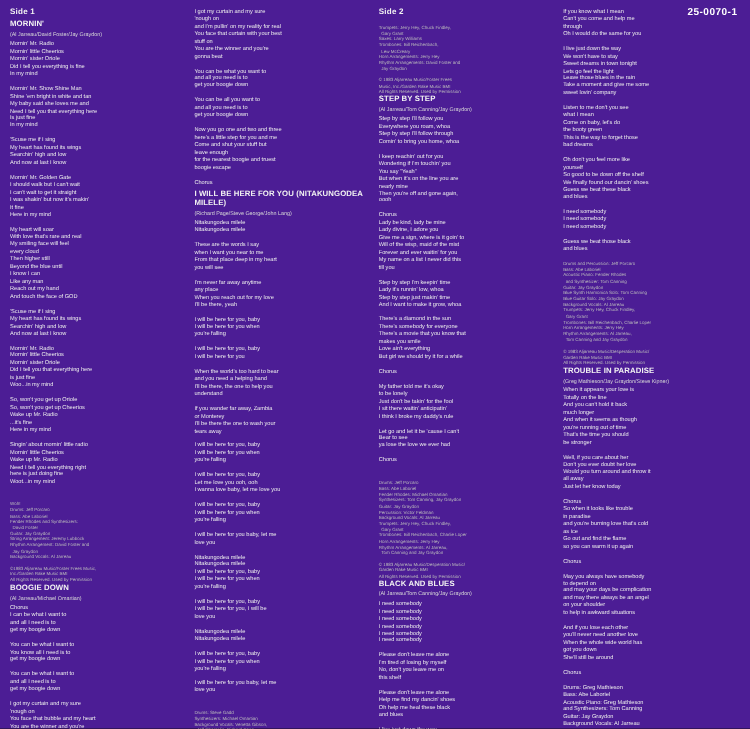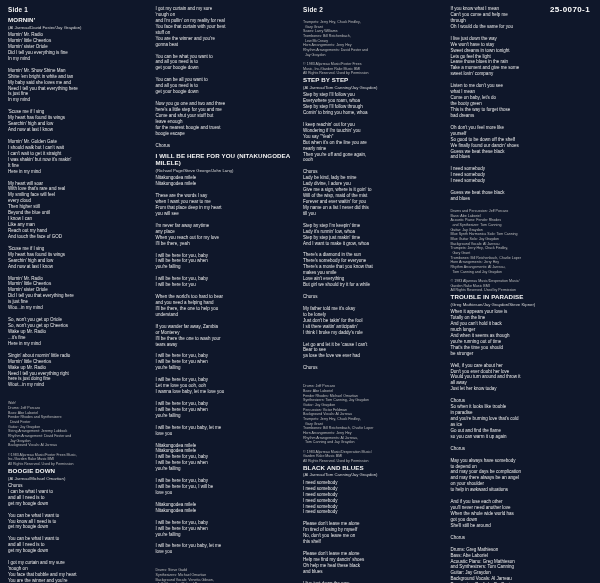--- a/index.html
+++ b/index.html
@@ -11,21 +11,21 @@
     width: 600px;
     height: 583px;
     font-family: "Liberation Sans", sans-serif;
     color: #f2f2f2;
     overflow: hidden;
   }
   .sleeve {
     position: relative;
     width: 600px;
     height: 583px;
-    background: #0f172a;
+    background: #4c1d95;
     box-sizing: border-box;
     padding: 6px 8px 4px 8px;
   }
   .catalog {
     position: absolute;
     top: 5px;
     right: 10px;
     font-size: 8px;
     font-weight: bold;
     letter-spacing: 0.4px;

